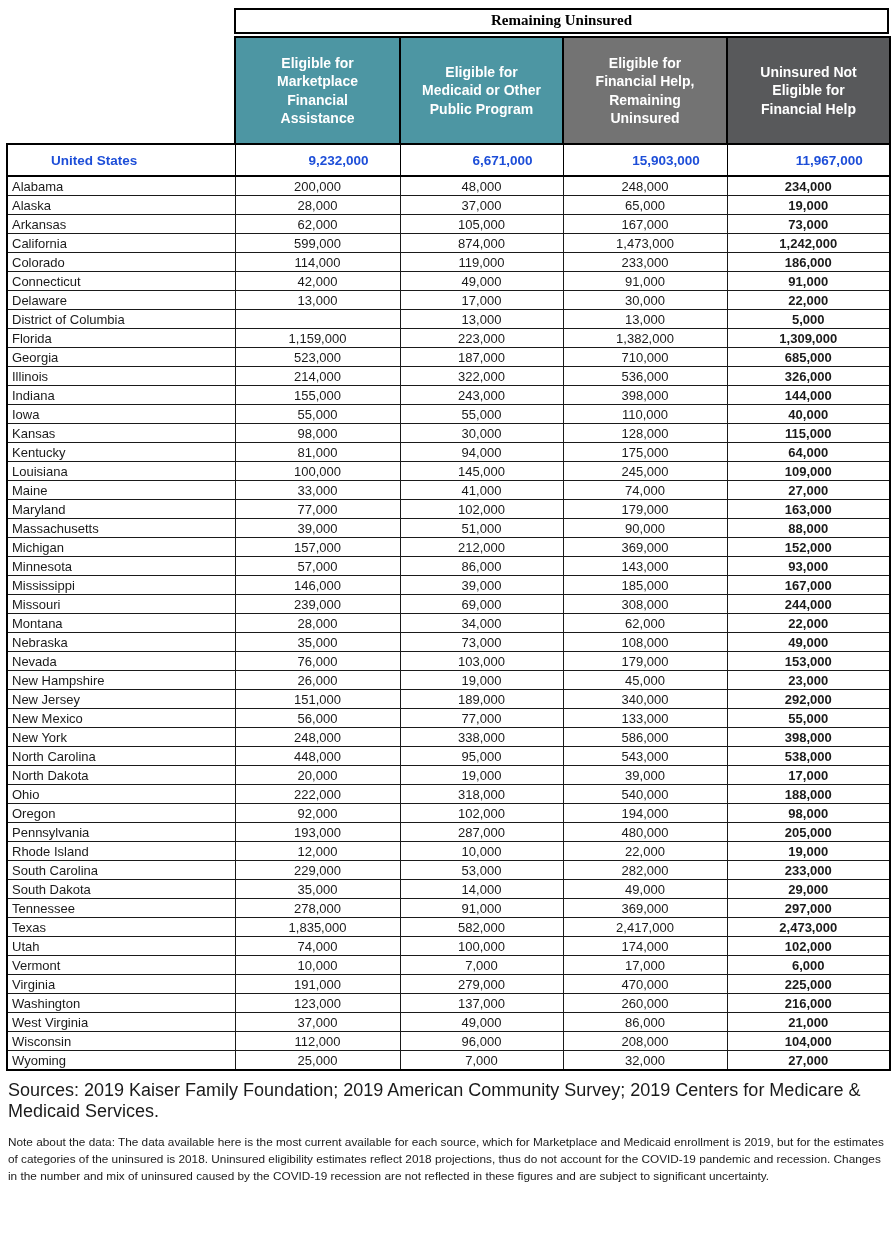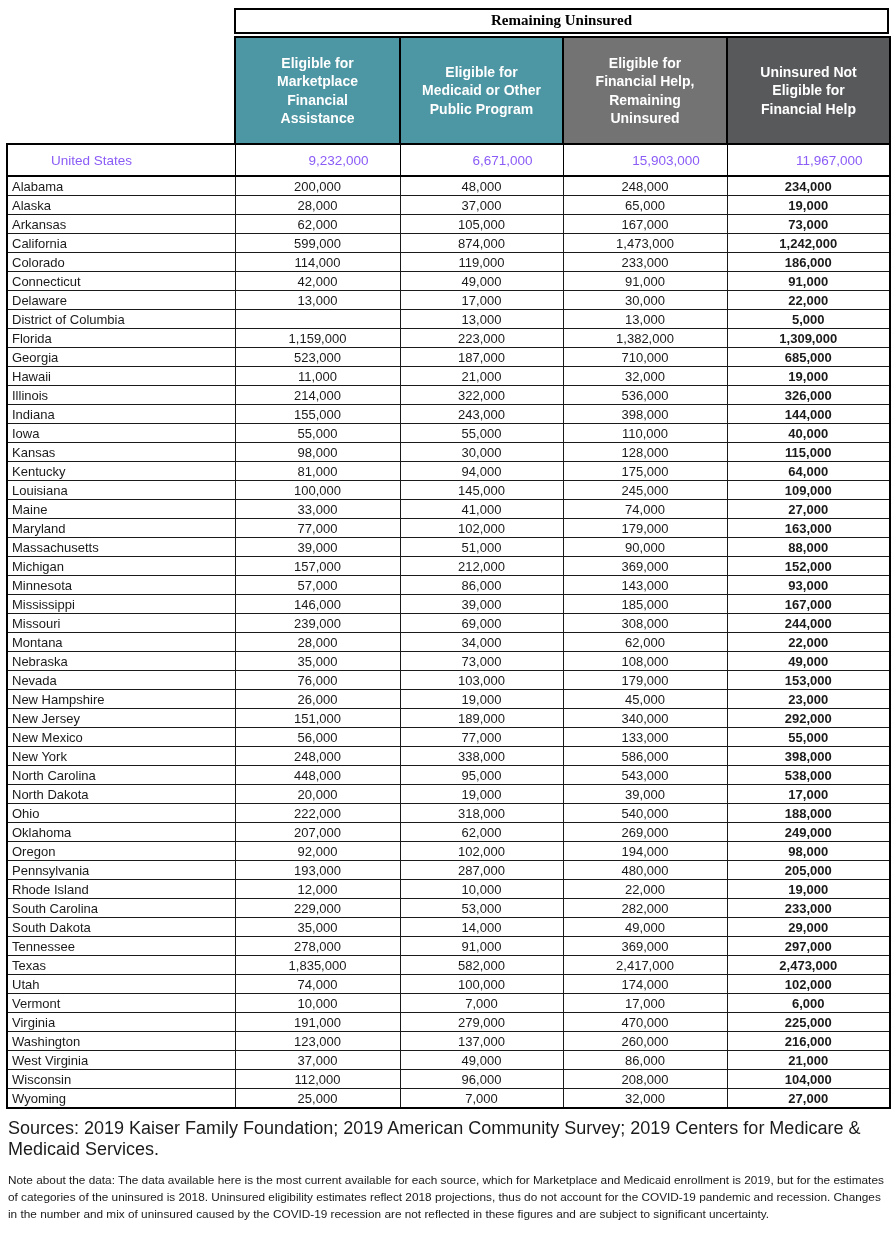--- a/index.html
+++ b/index.html
@@ -53,24 +53,24 @@
     line-height: 1.32;
     text-align: center;
     vertical-align: middle;
     height: 101px;
     padding: 2px 17px;
   }
   tr.total-row td {
     border: 1px solid #000;
     border-top: 2px solid #000;
     border-bottom: 2px solid #000;
-    font-weight: normal;
+    font-weight: bold;
     font-size: 13.5px;
     height: 28px;
-    color: #8b5cf6;
+    color: #1d4ed8;
     padding-left: 43px;
   }
   tr.total-row td.state { border-left: 2px solid #000; }
   tr.total-row td:last-child { border-right: 2px solid #000; }
 
   tbody tr.state-row td {
     border: 1px solid #1a1a1a;
     height: 18px;
     padding: 0 4px;
   }
@@ -199,27 +199,20 @@
           <td class="num">1,309,000</td>
         </tr>
         <tr class="state-row">
           <td class="state">Georgia</td>
           <td class="num">523,000</td>
           <td class="num">187,000</td>
           <td class="num">710,000</td>
           <td class="num">685,000</td>
         </tr>
         <tr class="state-row">
-          <td class="state">Hawaii</td>
-          <td class="num">11,000</td>
-          <td class="num">21,000</td>
-          <td class="num">32,000</td>
-          <td class="num">19,000</td>
-        </tr>
-        <tr class="state-row">
           <td class="state">Illinois</td>
           <td class="num">214,000</td>
           <td class="num">322,000</td>
           <td class="num">536,000</td>
           <td class="num">326,000</td>
         </tr>
         <tr class="state-row">
           <td class="state">Indiana</td>
           <td class="num">155,000</td>
           <td class="num">243,000</td>
@@ -367,27 +360,20 @@
           <td class="num">17,000</td>
         </tr>
         <tr class="state-row">
           <td class="state">Ohio</td>
           <td class="num">222,000</td>
           <td class="num">318,000</td>
           <td class="num">540,000</td>
           <td class="num">188,000</td>
         </tr>
         <tr class="state-row">
-          <td class="state">Oklahoma</td>
-          <td class="num">207,000</td>
-          <td class="num">62,000</td>
-          <td class="num">269,000</td>
-          <td class="num">249,000</td>
-        </tr>
-        <tr class="state-row">
           <td class="state">Oregon</td>
           <td class="num">92,000</td>
           <td class="num">102,000</td>
           <td class="num">194,000</td>
           <td class="num">98,000</td>
         </tr>
         <tr class="state-row">
           <td class="state">Pennsylvania</td>
           <td class="num">193,000</td>
           <td class="num">287,000</td>

